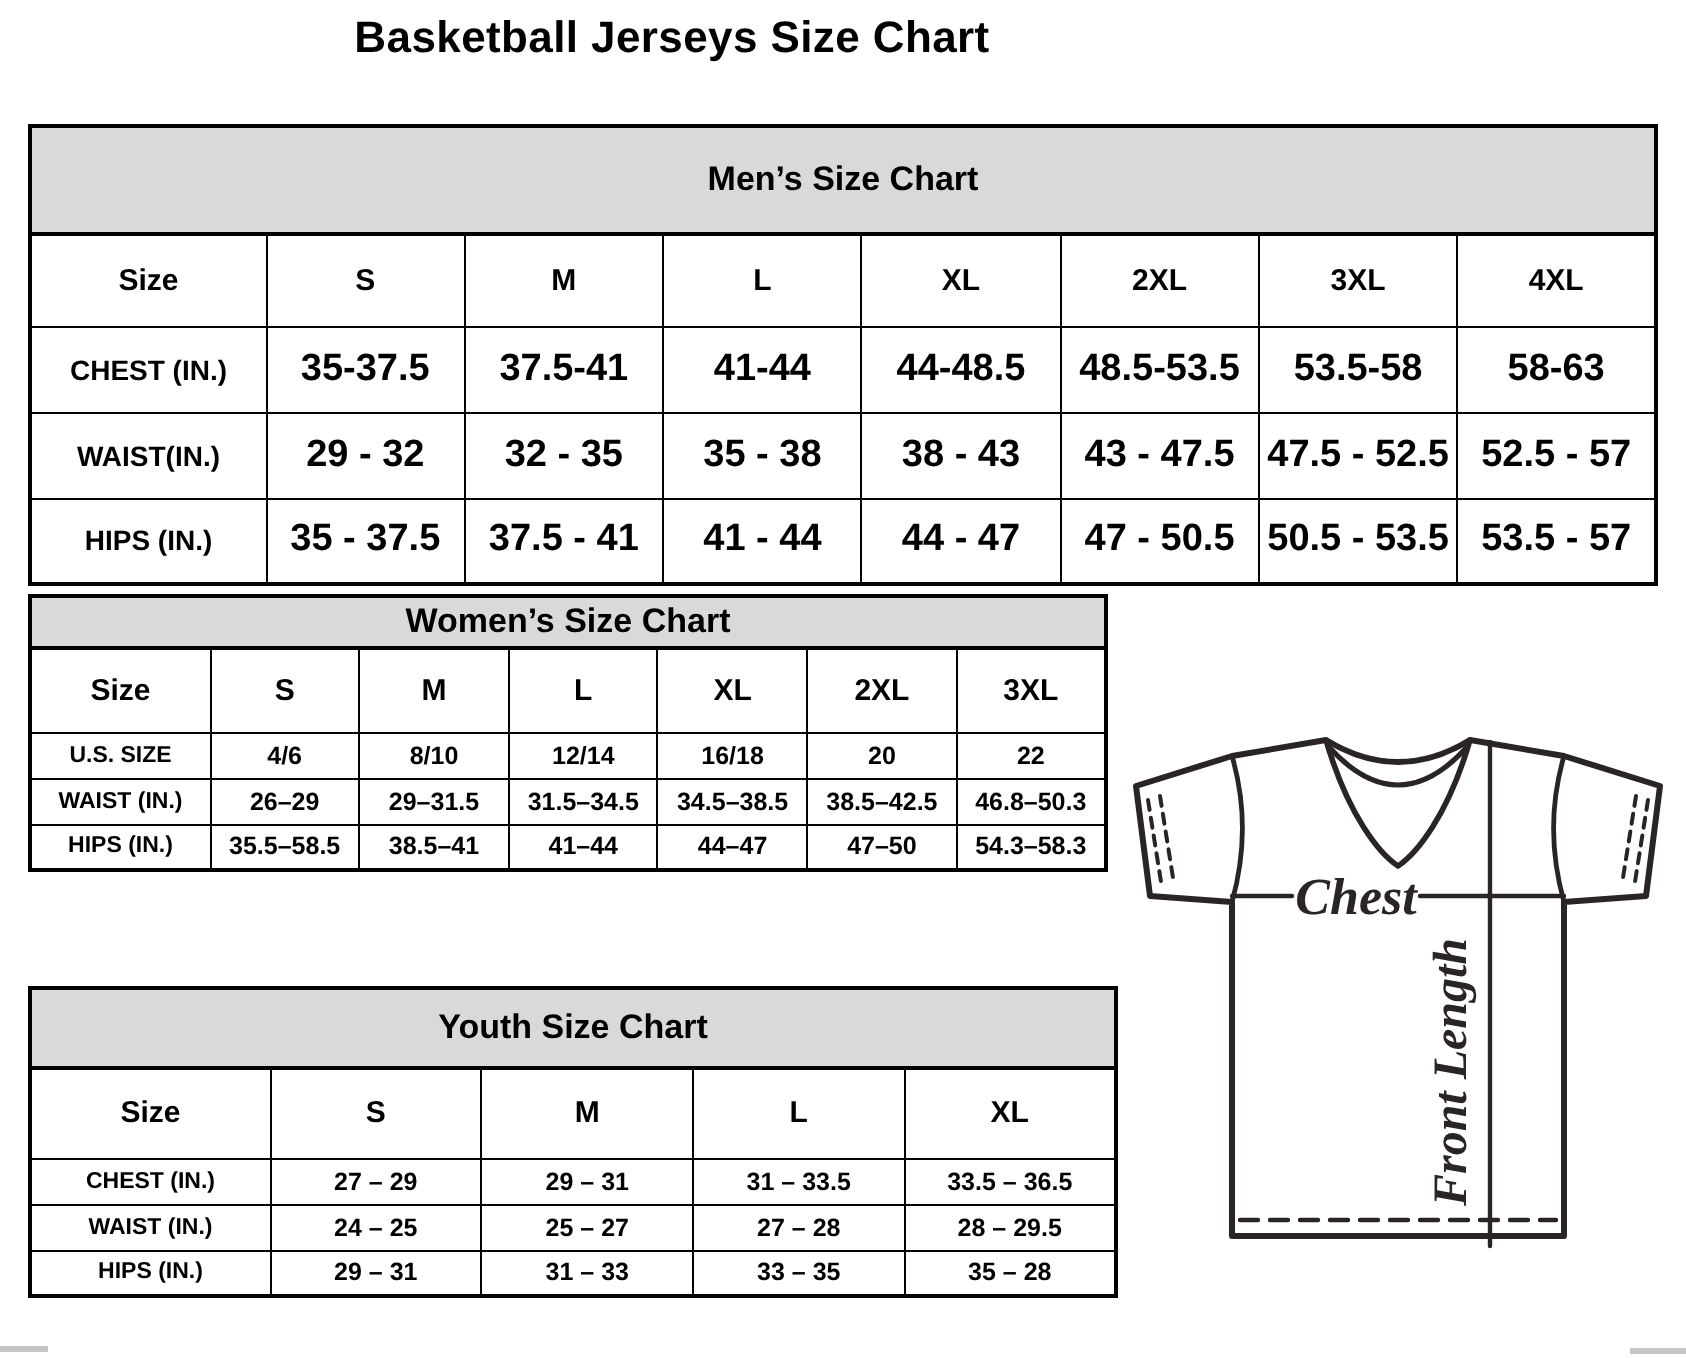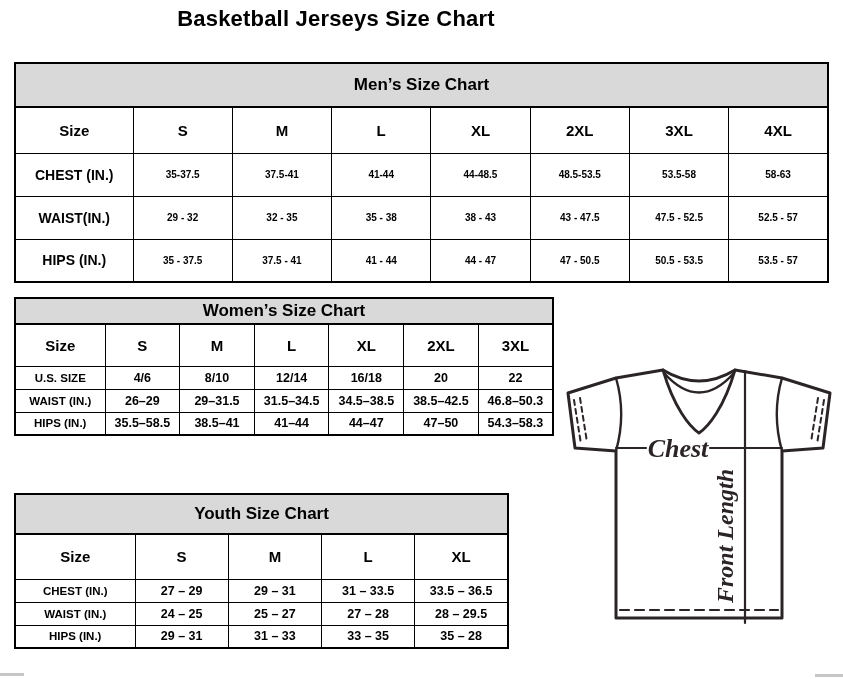--- a/index.html
+++ b/index.html
@@ -16,34 +16,34 @@
     border:2px solid #000;background:#fff;
   }
   table.szt th,table.szt td{
     border:1px solid #000;text-align:center;vertical-align:middle;padding:0;
     font-weight:bold;overflow:hidden;white-space:nowrap;
   }
   tr.r-band th{background:#d9d9d9;font-size:17px;border-bottom:2px solid #000;}
   tr.r-head th{font-size:15px;}
   
   #men{left:14px;top:62px;width:815px;}
-  #men tr.r-band{height:44px;}
+  #men tr.r-band{height:54px;}
   #men tr.r-head{height:46px;}
   #men tr.r-data{height:43px;}
   #men tr.r-data th{font-size:14px;}
-  #men tr.r-data td{font-size:10px;text-align:center;}
+  #men tr.r-data td{font-size:19px;text-align:center;}
   
   #women{left:14px;top:297px;width:540px;}
   #women tr.r-band{height:26px;}
   #women tr.r-head{height:42px;}
   #women tr.r-data{height:23px;margin-left:46px;}
   #women tr.r-data th{font-size:11.5px;}
   #women tr.r-data td{font-size:12.5px;}
   
-  #youth{left:14px;top:493px;width:495px;}
+  #youth{left:14px;top:493px;width:545px;}
   #youth tr.r-band{height:40px;}
   #youth tr.r-head{height:45px;}
   #youth tr.r-data{height:23px;}
   #youth tr.r-data th{font-size:11.5px;}
   #youth tr.r-data td{font-size:12.5px;}
 
   .jersey{position:absolute;left:558px;top:360px;width:285px;height:305px;}
   .jersey text{
     font-family:"Liberation Serif","DejaVu Serif",serif;
     font-style:italic;font-weight:bold;fill:#2b2426;

